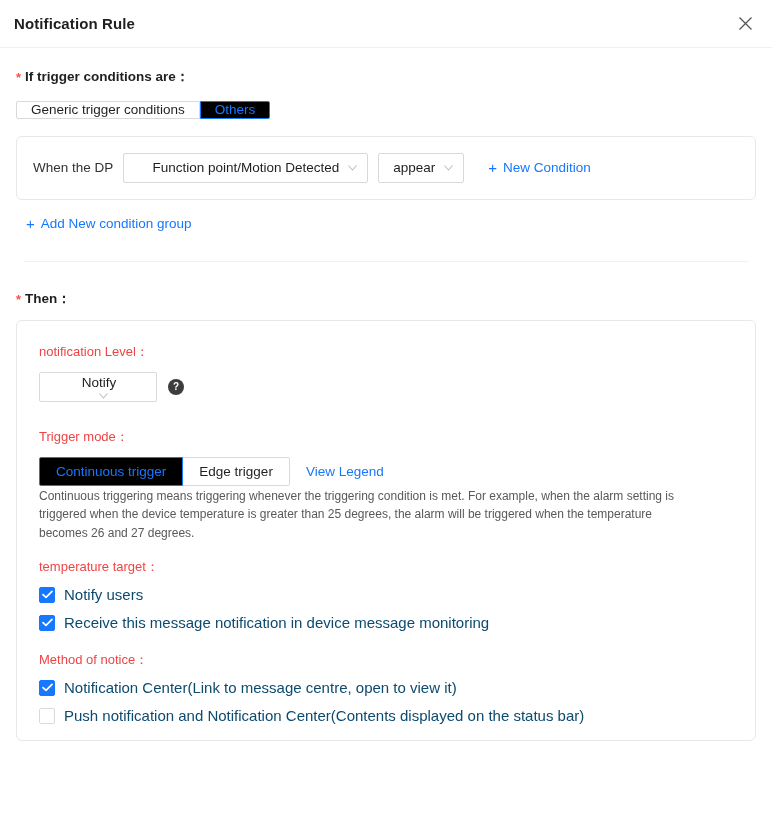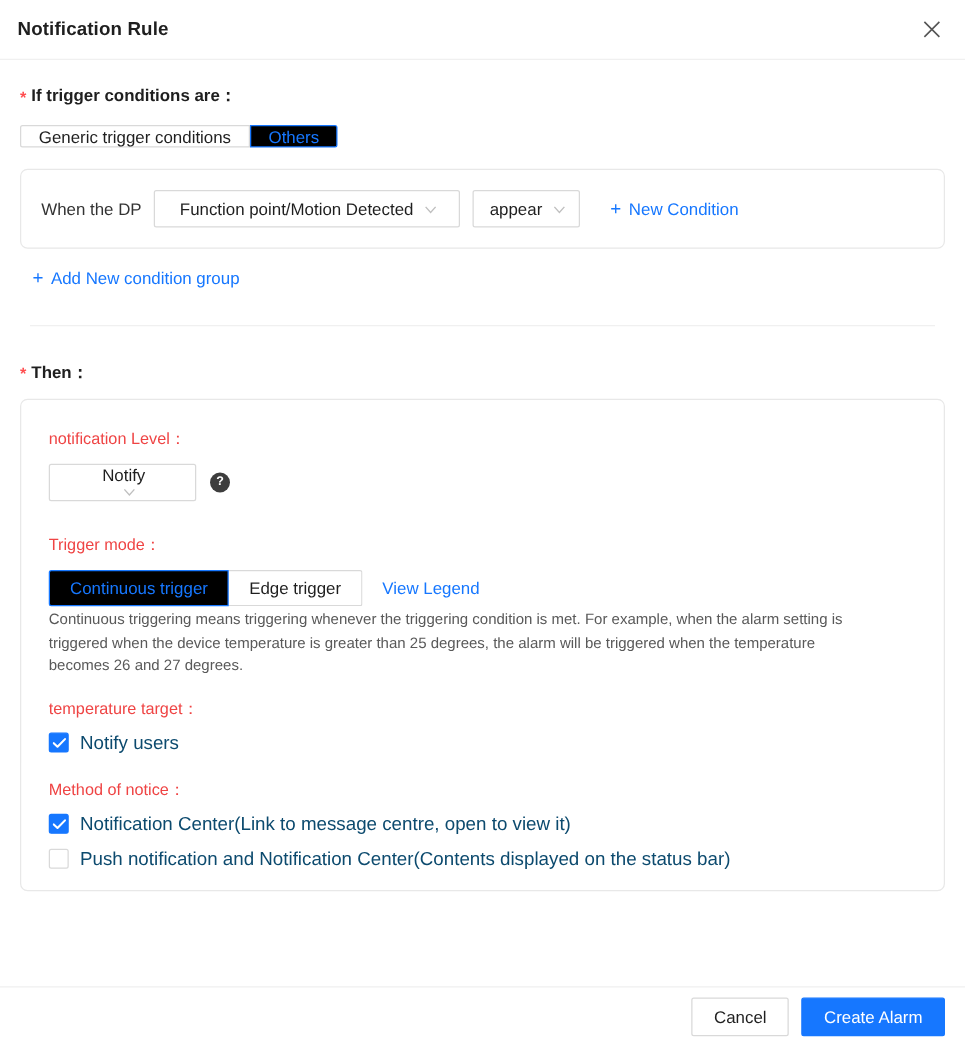--- a/index.html
+++ b/index.html
@@ -109,21 +109,21 @@
     height: 30px;
     border: 1px solid #d9d9d9;
     border-radius: 2px;
     background: #fff;
     display: inline-flex;
     align-items: center;
     padding: 0 9px 0 11px;
     font-size: 13.5px;
     color: #1f1f1f;
     cursor: pointer;
-    justify-content: center;
+    justify-content: flex-end;
   }
   .select.dp { width: 245px; }
   .select.op { width: 86px; }
   .select .caret {
     color: #bfbfbf;
     margin-left: 8px;
     display: inline-flex;
     align-items: center;
   }
 
@@ -349,42 +349,46 @@
 
       <div class="check-row">
         <span class="cbox checked">
           <svg width="11" height="9" viewBox="0 0 11 9" aria-hidden="true">
             <path d="M1 4.6 L4 7.4 L10 1.3" stroke="#fff" stroke-width="1.7" fill="none" stroke-linecap="round" stroke-linejoin="round"></path>
           </svg>
         </span>
         <span class="check-label">Notify users</span>
       </div>
 
-
-      <div class="block-gap"></div>
-
-      <div class="field-label tight">Method of notice：</div>
-
       <div class="check-row">
         <span class="cbox checked">
           <svg width="11" height="9" viewBox="0 0 11 9" aria-hidden="true">
             <path d="M1 4.6 L4 7.4 L10 1.3" stroke="#fff" stroke-width="1.7" fill="none" stroke-linecap="round" stroke-linejoin="round"></path>
           </svg>
         </span>
+        <span class="check-label">Receive this message notification in device message monitoring</span>
+      </div>
+
+      <div class="block-gap"></div>
+
+      <div class="field-label tight">Method of notice：</div>
+
+      <div class="check-row">
+        <span class="cbox checked">
+          <svg width="11" height="9" viewBox="0 0 11 9" aria-hidden="true">
+            <path d="M1 4.6 L4 7.4 L10 1.3" stroke="#fff" stroke-width="1.7" fill="none" stroke-linecap="round" stroke-linejoin="round"></path>
+          </svg>
+        </span>
         <span class="check-label">Notification Center(Link to message centre, open to view it)</span>
       </div>
 
       <div class="check-row">
         <span class="cbox">
           
         </span>
         <span class="check-label">Push notification and Notification Center(Contents displayed on the status bar)</span>
       </div>
 
     </div>
   </div>
 
-  <div class="modal-footer">
-    <div class="btn">Cancel</div>
-    <div class="btn primary">Create Alarm</div>
-  </div>
 
 </div>
 
 </body></html>

